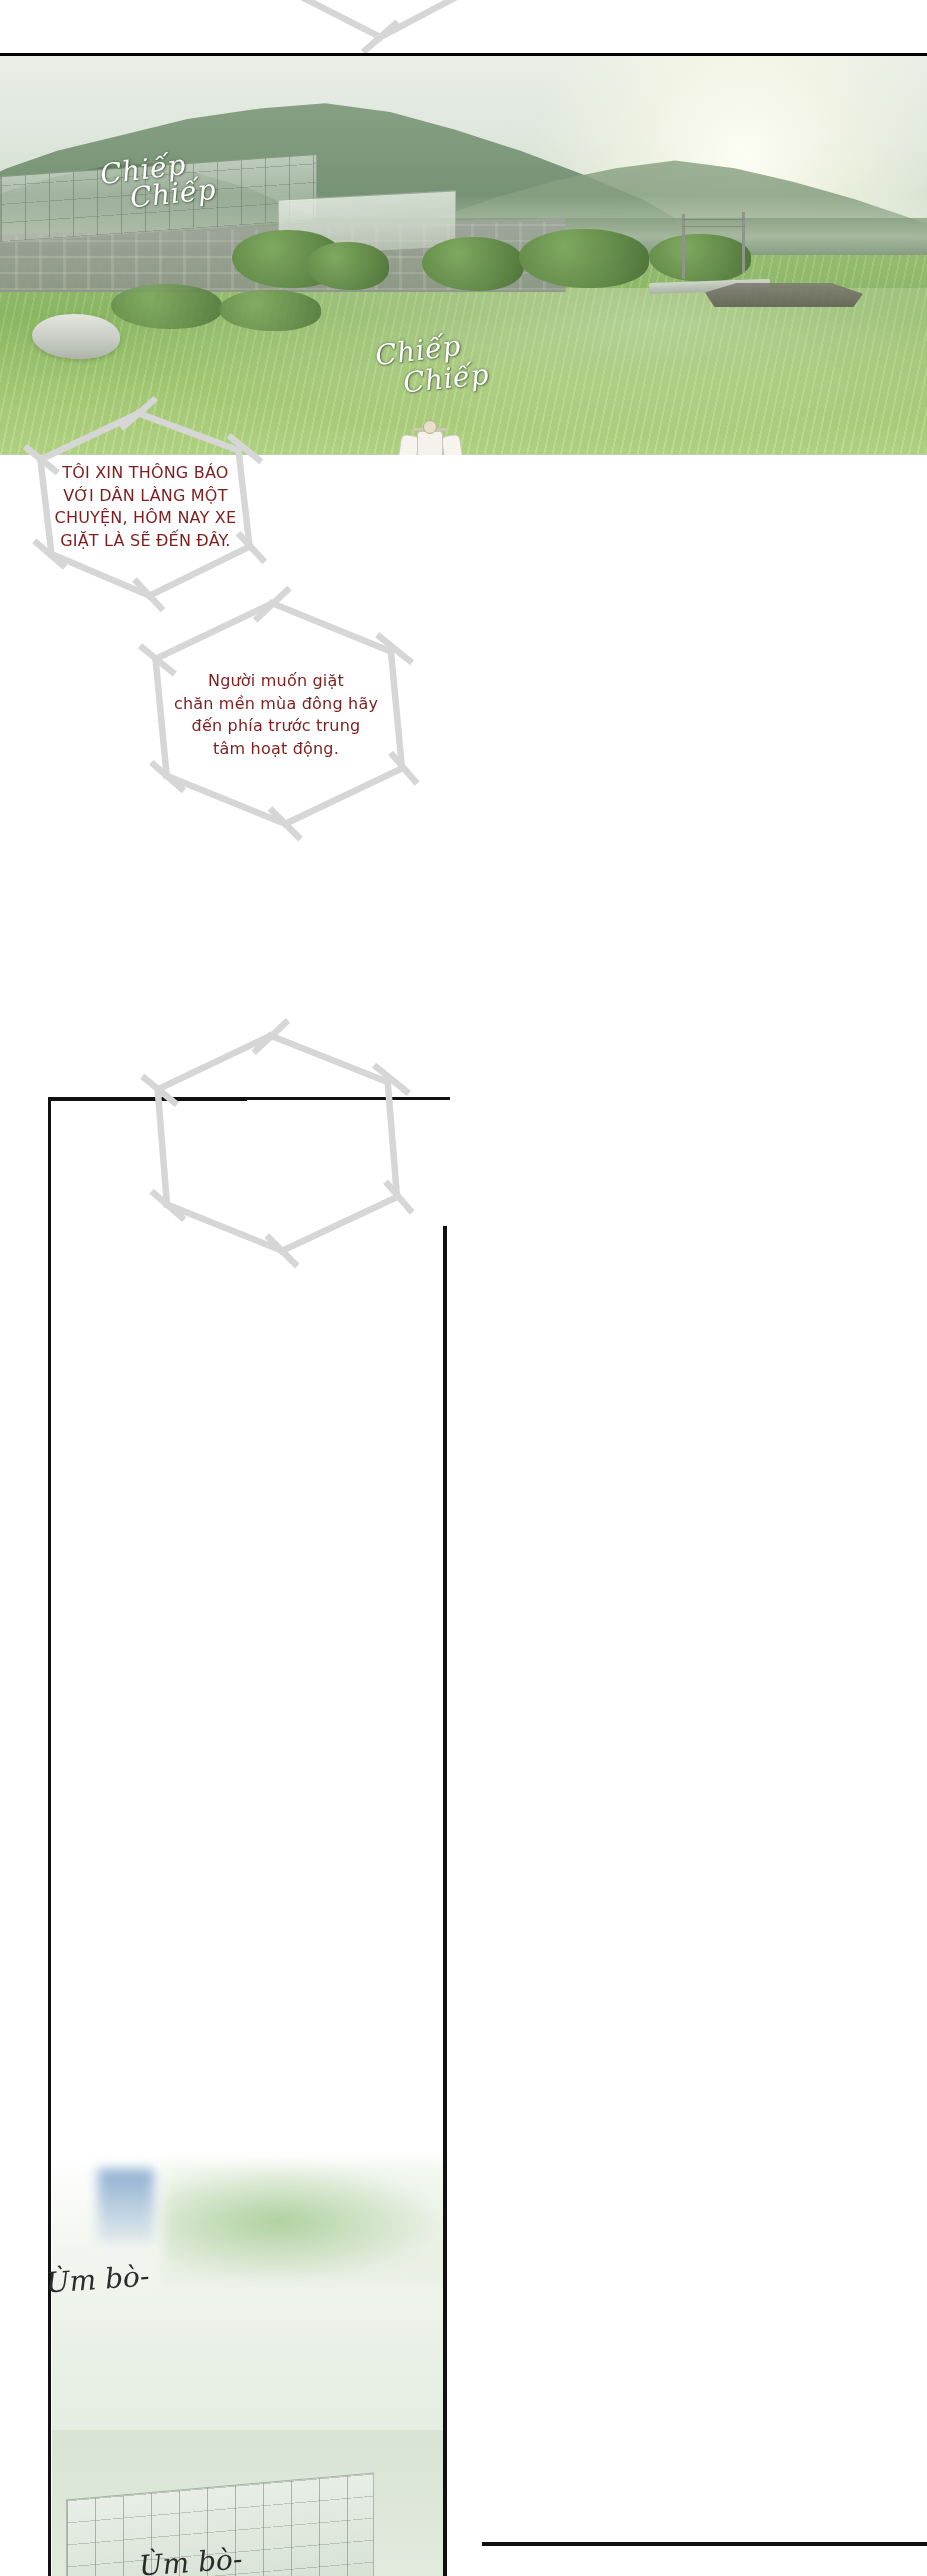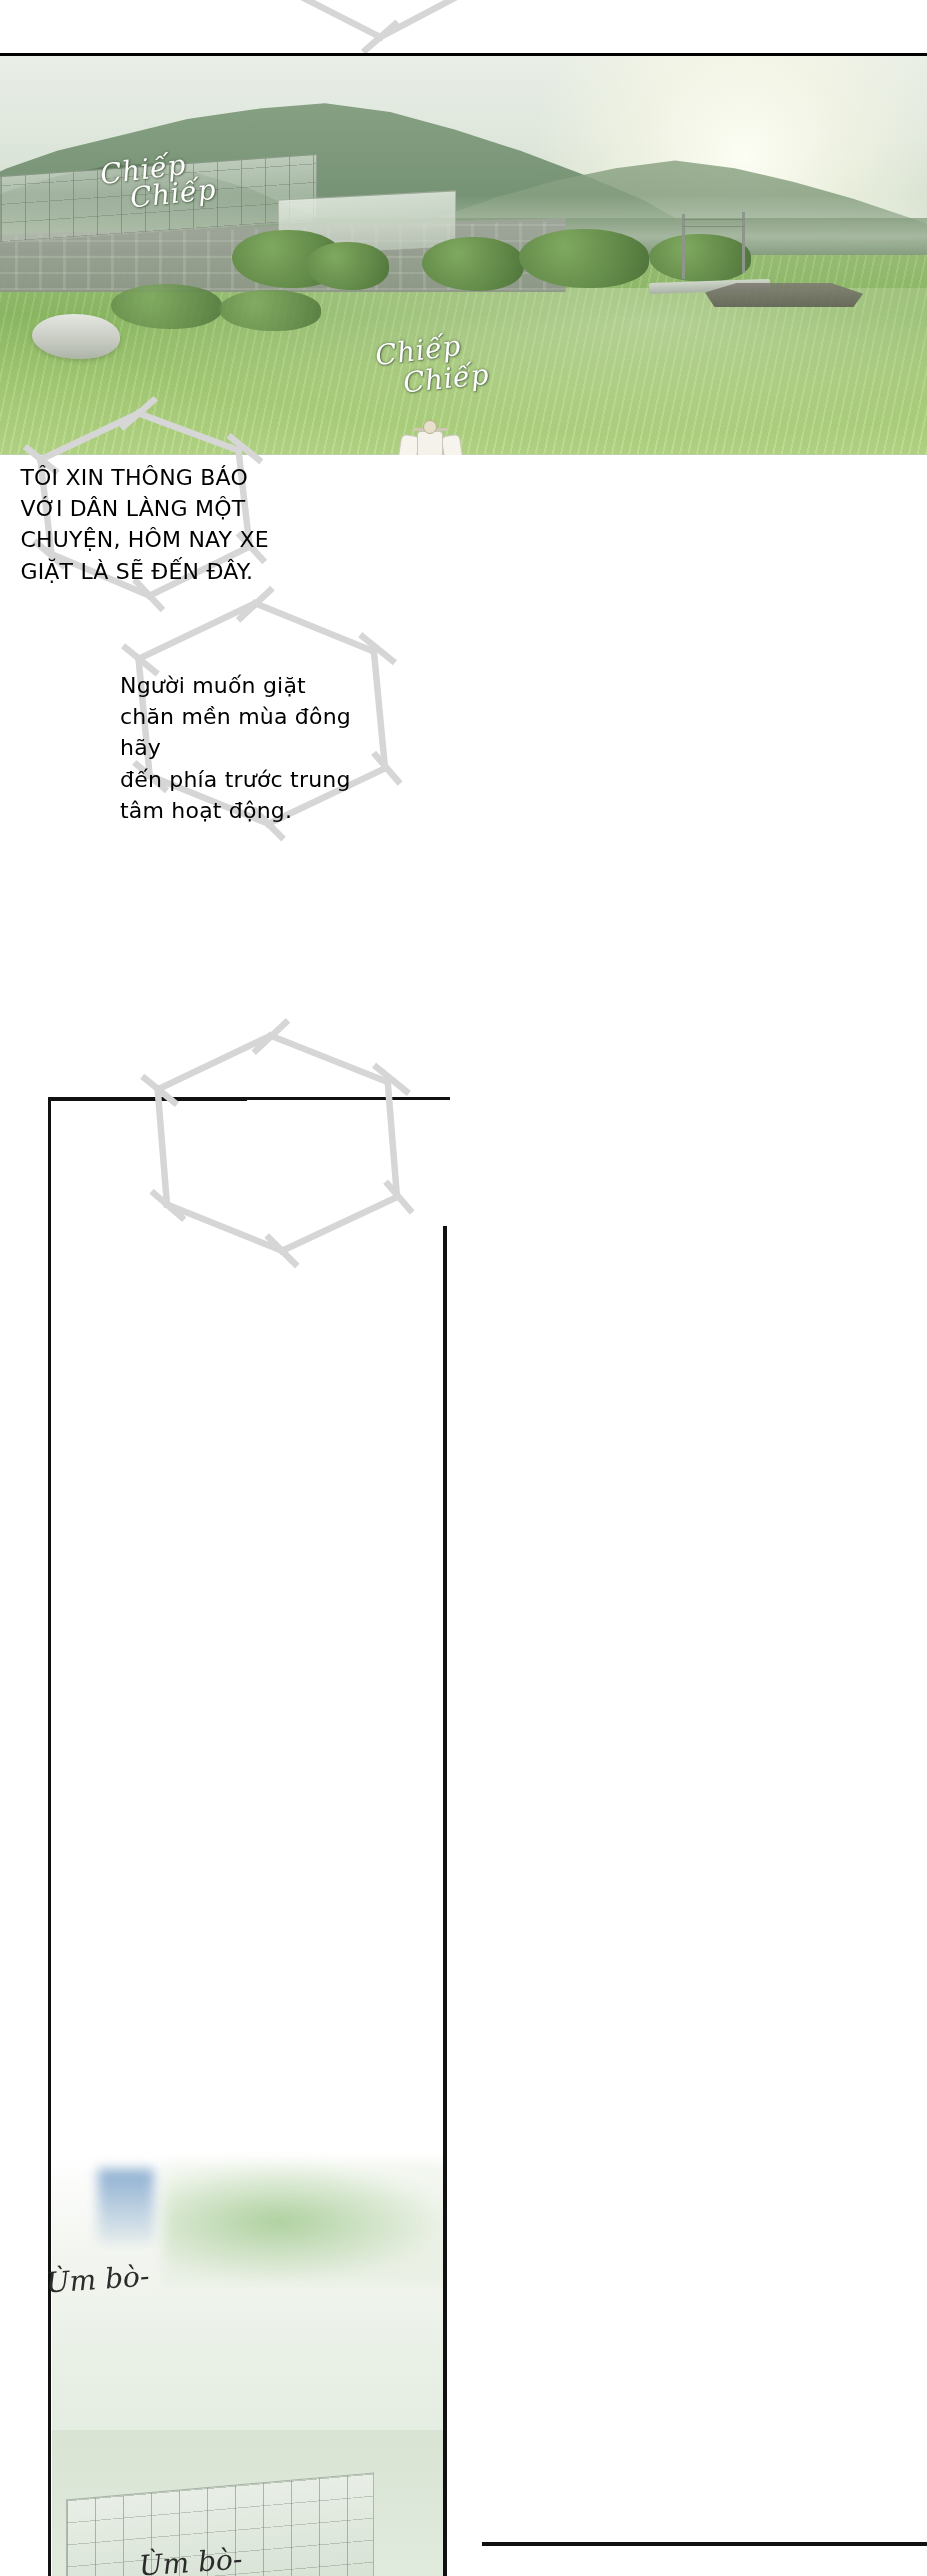--- a/index.html
+++ b/index.html
@@ -216,33 +216,34 @@
   .sfx6 { left: 139px; top: 2546px; font-size: 28px; transform: rotate(-4deg); }
 
   
   .hex {
     position: absolute;
   }
   .hex svg { display: block; overflow: visible; }
   .hex .btext {
     position: absolute;
     left: 0; right: 0;
+    text-align: center;
     font-family: "DejaVu Sans", sans-serif;
-    font-size: 22px;
+    font-size: 16px;
     line-height: 1.42;
-    color: #000000;
+    color: #7f1d1d;
     letter-spacing: 0.2px;
     white-space: pre-line;
   }
 
   
   .hex-top { left: 260px; top: -48px; width: 250px; height: 111px; }
   .hex-b1  { left: 20.4px;  top: 406px;  width: 250px; height: 199px; }
   .hex-b1 .btext { top: 56px; }
-  .hex-b2  { left: 120px; top: 594px;  width: 278px; height: 241px; }
+  .hex-b2  { left: 137px; top: 594px;  width: 278px; height: 241px; }
   .hex-b2 .btext { top: 76px; }
   .hex-b3  { left: 141px; top: 1028px; width: 269px; height: 237px; }
   .hex-b3 .btext { top: 67px; }
 
   
   .panel-border-top {
     position: absolute; left: 0; top: 53px; width: 928px; height: 2.8px; background: #000;
   }
   .panel-border-bottom {
     position: absolute; left: 0; top: 452px; width: 928px; height: 2.8px; background: #000;

